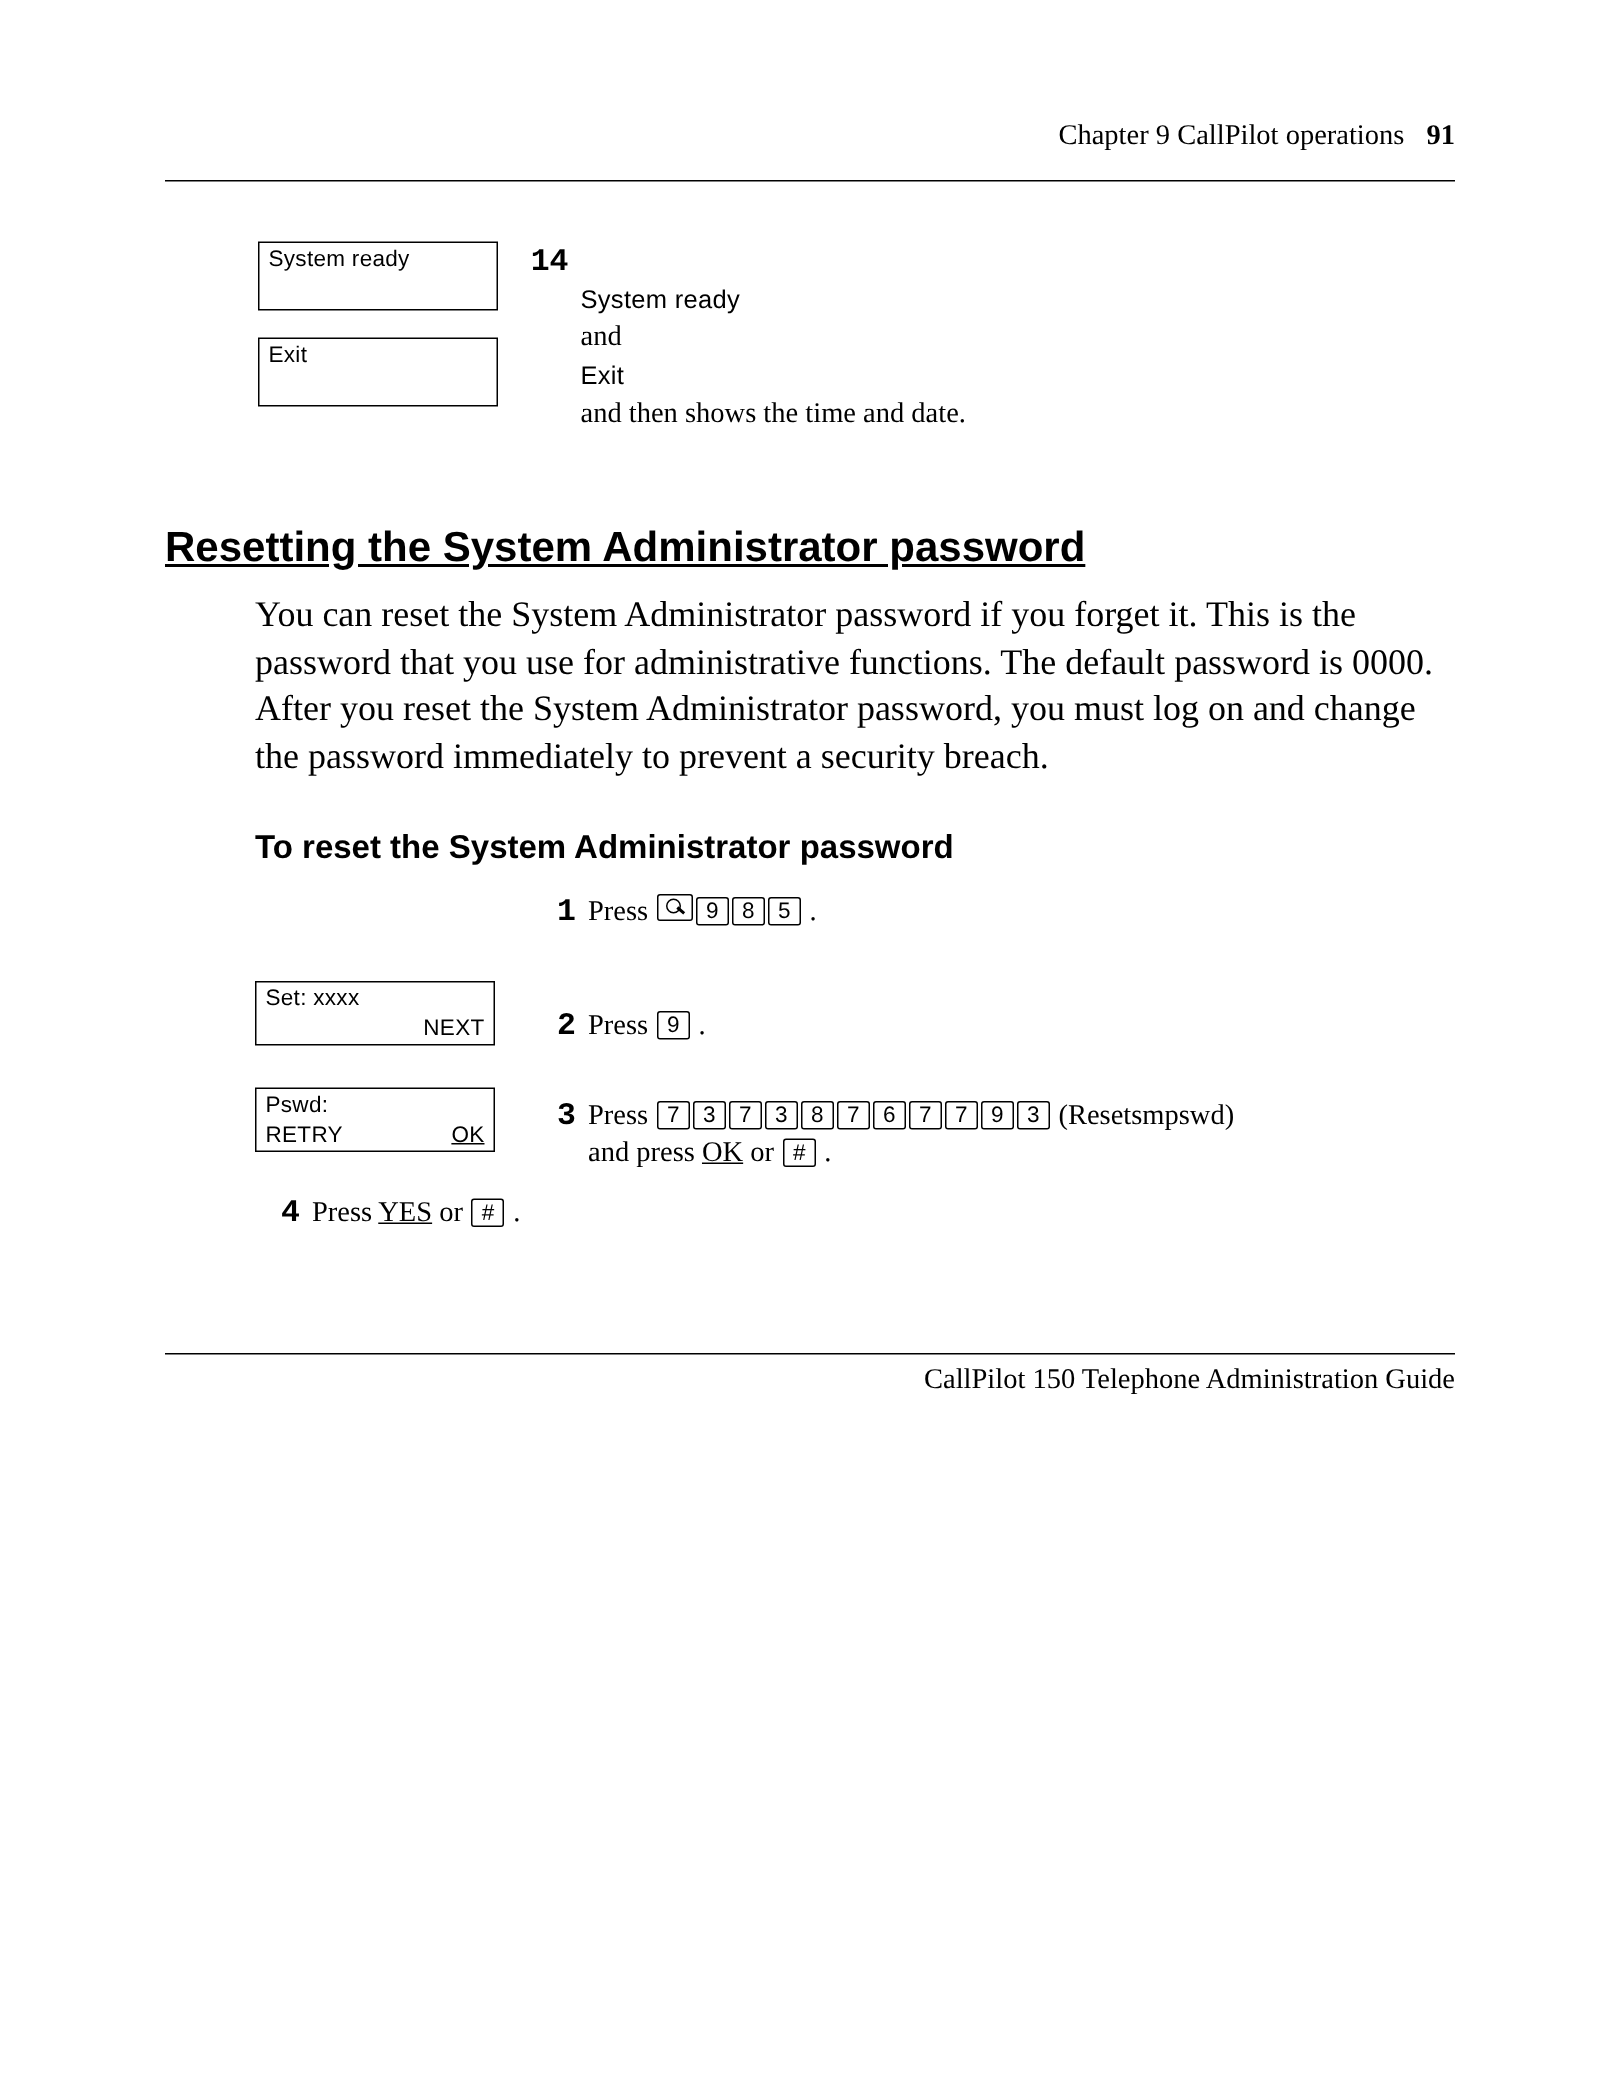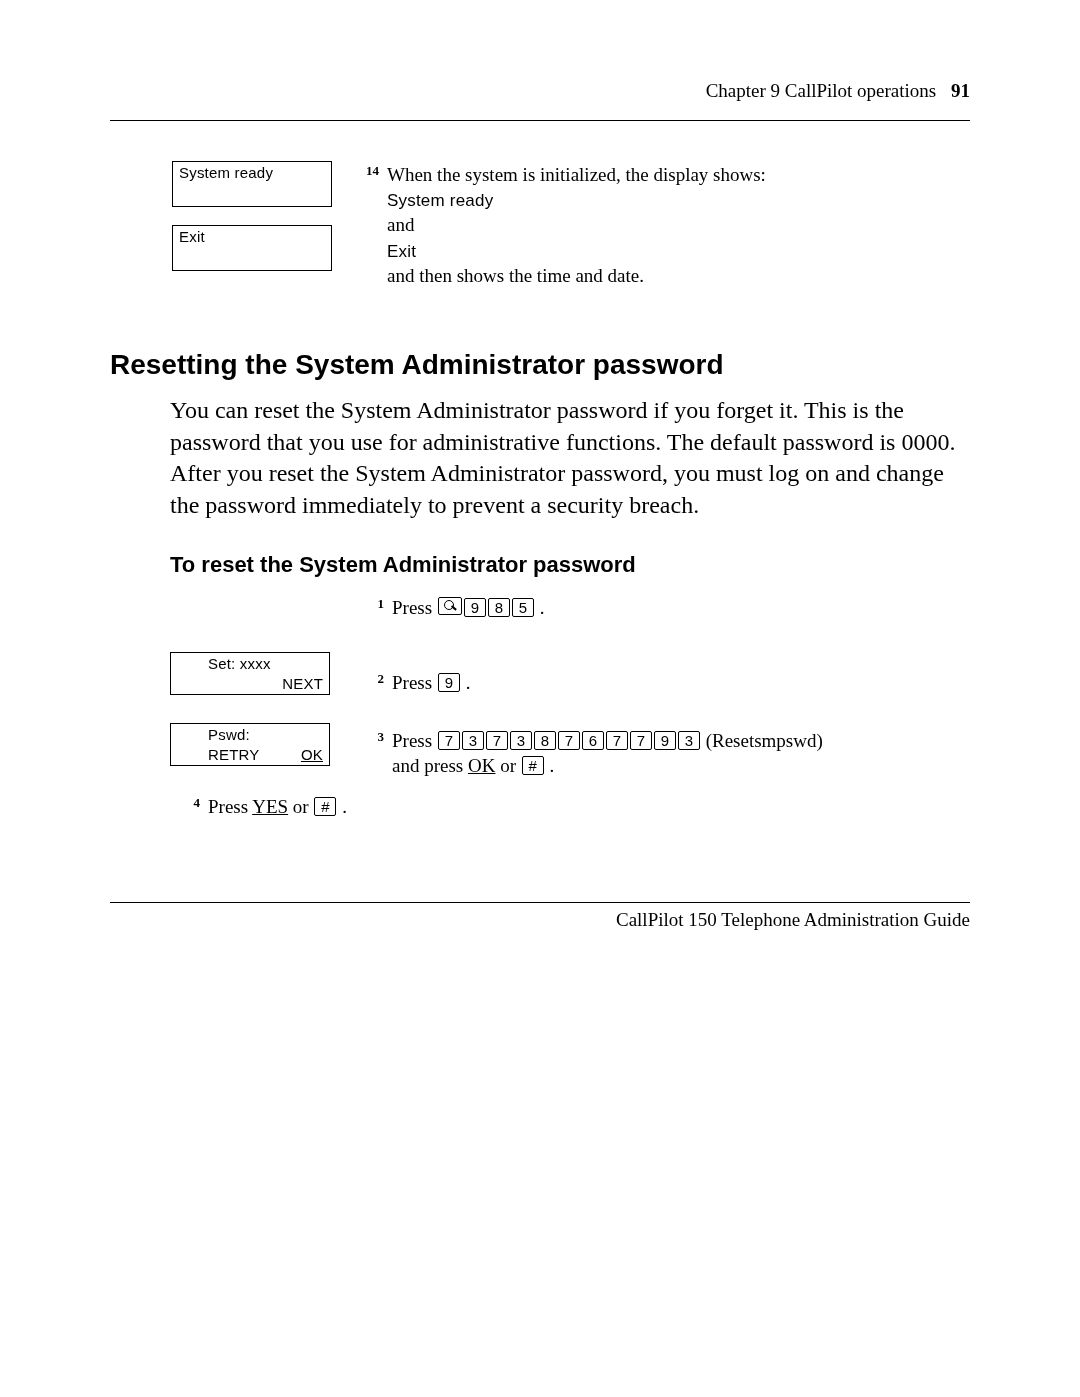--- a/index.html
+++ b/index.html
@@ -42,23 +42,23 @@
     flex-shrink: 0;
     padding-right: 14px;
   }
   .text-col {
     flex: 1;
     font-size: 19px;
     line-height: 1.32;
     display: flex;
   }
   .step-num {
-    font-family: Liberation Serif, serif;
-    font-weight: bold;
-    font-size: 13px;
+    font-family: Liberation Mono, monospace;
+    font-weight: bold;
+    font-size: 21px;
     width: 30px;
     text-align: right;
     flex-shrink: 0;
     padding-right: 8px;
   }
   .step-body {
     flex: 1;
   }
   .display-box {
     border: 1.5px solid #000;
@@ -84,20 +84,21 @@
   .lcd-font {
     font-family: Tahoma, Verdana, sans-serif;
     letter-spacing: 0.2px;
     font-size: 17px;
   }
   h1.section {
     font-family: Arial, Helvetica, sans-serif;
     font-weight: bold;
     font-size: 28px;
     margin: 60px 0 14px 0;
+    text-decoration: underline;
   }
   h2.subsection {
     font-family: Arial, Helvetica, sans-serif;
     font-weight: bold;
     font-size: 22px;
     margin: 30px 0 17px 60px;
   }
   p.body {
     font-size: 24px;
     line-height: 1.32;
@@ -153,21 +154,21 @@
   .footer-line {
     border-top: 1px solid #000;
     margin-bottom: 6px;
   }
   .footer-text {
     text-align: right;
     font-size: 19px;
   }
   .steps-block { margin-left: 60px; }
   .steps-block .display-col { width: 170px; }
-  .steps-block .display-box { margin-left: 0; padding-left: 31px; }
+  .steps-block .display-box { margin-left: 0; }
 </style>
 </head>
 <body>
 
 <div class="page">
 
   <div class="header-row">
     <span>Chapter 9  CallPilot operations</span>
     <span class="page-number">91</span>
   </div>
@@ -182,21 +183,21 @@
           <div class="line"></div>
         </div>
         <div class="display-box">
           <div class="line">Exit</div>
           <div class="line"></div>
         </div>
       </div>
       <div class="text-col">
         <div class="step-num">14</div>
         <div class="step-body">
-          <span>When the system is initialized, the display shows:</span><br>
+          <br>
           <span class="lcd-font">System ready</span><br>
           <span>and</span><br>
           <span class="lcd-font">Exit</span><br>
           <span>and then shows the time and date.</span>
         </div>
       </div>
     </div>
 
     <h1 class="section">Resetting the System Administrator password</h1>
     <p class="body">You can reset the System Administrator password if you forget it. This is the password that you use for administrative functions. The default password is 0000. After you reset the System Administrator password, you must log on and change the password immediately to prevent a security breach.</p>

